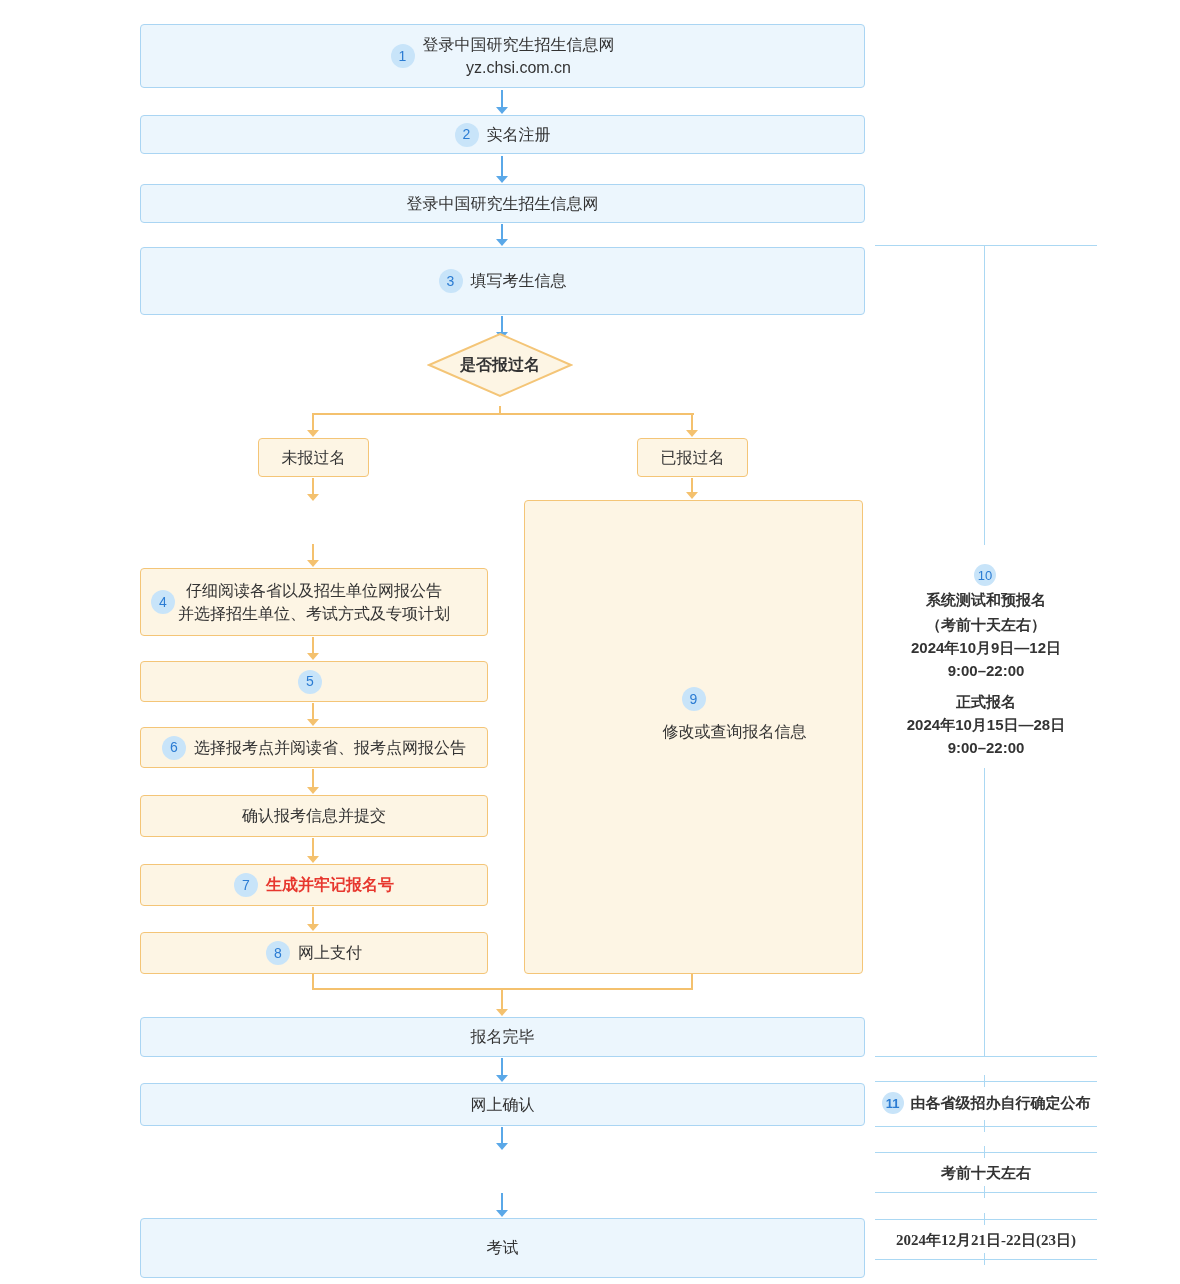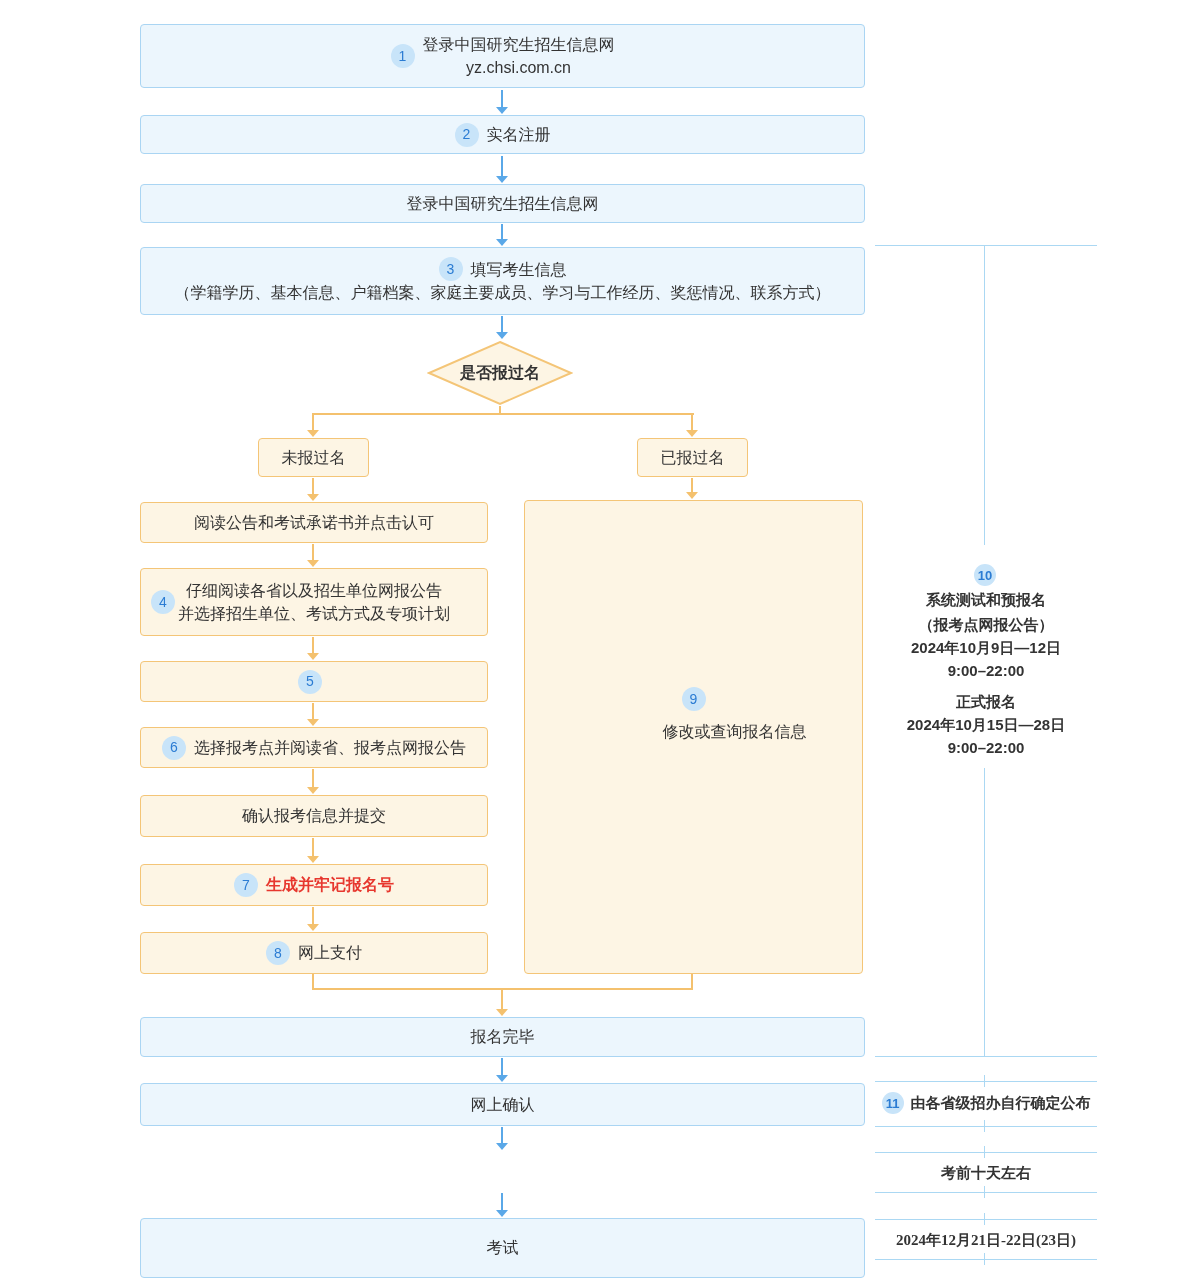--- a/index.html
+++ b/index.html
@@ -36,21 +36,21 @@
   
   .diamond-wrap{position:absolute;display:flex;align-items:center;justify-content:center;}
   .diamond-wrap svg{position:absolute;left:0;top:0;}
   .diamond-shape{fill:var(--orange-fill,#fdf3db);stroke:var(--orange-border,#efc07c);stroke-width:2;}
   .diamond-label{position:relative;font-weight:700;font-size:16px;}
   
   .tl-text{position:absolute;left:875px;width:222px;text-align:center;font-size:15px;font-weight:600;color:var(--text,#333);}
   .tl-text.hd{font-weight:700;}
   .tl-badge{position:absolute;display:flex;align-items:center;justify-content:center;
     width:22px;height:22px;border-radius:50%;background:var(--badge-bg,#c8e4f9);
-    color:var(--badge-text,#2b7cd3);font-size:13px;font-weight:bold;}
+    color:var(--badge-text,#2b7cd3);font-size:13px;}
   .tl-row{position:absolute;left:875px;width:222px;display:flex;align-items:center;justify-content:center;
     font-size:15px;font-weight:600;color:var(--text,#333);}
   .big-box-badge{position:absolute;left:50%;transform:translateX(-50%);}
   .big-box-label{position:absolute;left:0;width:100%;text-align:center;font-size:16px;margin-left:41px;}
 </style>
 </head>
 <body>
 
 <div class="canvas">
 
@@ -88,29 +88,28 @@
   <div class="arr blue" style="left:496px;top:224px;height:22px;">
       <i class="shaft"></i>
       <i class="head"></i>
     </div>
 
   <div class="box bb" style="left:140px;top:247px;width:725px;height:68px;">
     <div class="row">
       <span class="badge">3</span>
       <span>填写考生信息</span>
     </div>
-    <div>（学籍学历、基本信息、户籍档案、家庭主要成员、学习与工作经历、奖惩情况、联系方式）</div>
   </div>
 
   <div class="arr blue" style="left:496px;top:316px;height:23px;">
       <i class="shaft"></i>
       <i class="head"></i>
     </div>
 
-  <div class="diamond-wrap" style="left:427px;top:340px;width:146px;height:66px;">
+  <div class="diamond-wrap" style="left:427px;top:332px;width:146px;height:66px;">
     <svg width="146" height="66">
         <polygon class="diamond-shape" points="73,2 144,33 73,64 2,33"></polygon>
       </svg>
     <div class="diamond-label">是否报过名</div>
   </div>
 
   <div class="oline" style="left:499px;top:406px;width:2px;height:8px;"></div>
   <div class="oline" style="left:312px;top:413px;width:382px;height:2px;"></div>
   <div class="arr orange" style="left:307px;top:415px;height:22px;">
       <i class="shaft"></i>
@@ -130,23 +129,20 @@
 
   <div class="arr orange" style="left:307px;top:478px;height:23px;">
       <i class="shaft"></i>
       <i class="head"></i>
     </div>
   <div class="arr orange" style="left:686px;top:478px;height:21px;">
       <i class="shaft"></i>
       <i class="head"></i>
     </div>
 
-  <div class="box ob" style="left:140px;top:502px;width:348px;height:41px;">
-    <span>阅读公告和考试承诺书并点击认可</span>
-  </div>
   <div class="arr orange" style="left:307px;top:544px;height:23px;">
       <i class="shaft"></i>
       <i class="head"></i>
     </div>
 
   <div class="box ob" style="left:140px;top:568px;width:348px;height:68px;">
     <span class="badge" style="position:absolute;left:10px;top:50%;margin-top:-12px;">4</span>
     <div>仔细阅读各省以及招生单位网报公告</div>
     <div>并选择招生单位、考试方式及专项计划</div>
   </div>
@@ -238,21 +234,21 @@
 
   <div class="box bb" style="left:140px;top:1218px;width:725px;height:60px;">
     <span>考试</span>
   </div>
 
   <div class="tline" style="left:875px;top:245px;width:222px;height:1px;"></div>
   <div class="tline" style="left:984px;top:245px;width:1px;height:300px;"></div>
 
   <span class="tl-badge" style="left:974px;top:564px;">10</span>
   <div class="tl-text hd" style="top:591px;">系统测试和预报名</div>
-  <div class="tl-text" style="top:616px;">（报考点网报公告）</div>
+  <div class="tl-text" style="top:616px;">（考前十天左右）</div>
   <div class="tl-text" style="top:639px;">2024年10月9日—12日</div>
   <div class="tl-text" style="top:662px;">9:00–22:00</div>
   <div class="tl-text hd" style="top:693px;">正式报名</div>
   <div class="tl-text" style="top:716px;">2024年10月15日—28日</div>
   <div class="tl-text" style="top:739px;">9:00–22:00</div>
 
   <div class="tline" style="left:984px;top:768px;width:1px;height:288px;"></div>
   <div class="tline" style="left:875px;top:1056px;width:222px;height:1px;"></div>
 
   <div class="tline" style="left:875px;top:1081px;width:222px;height:1px;"></div>

